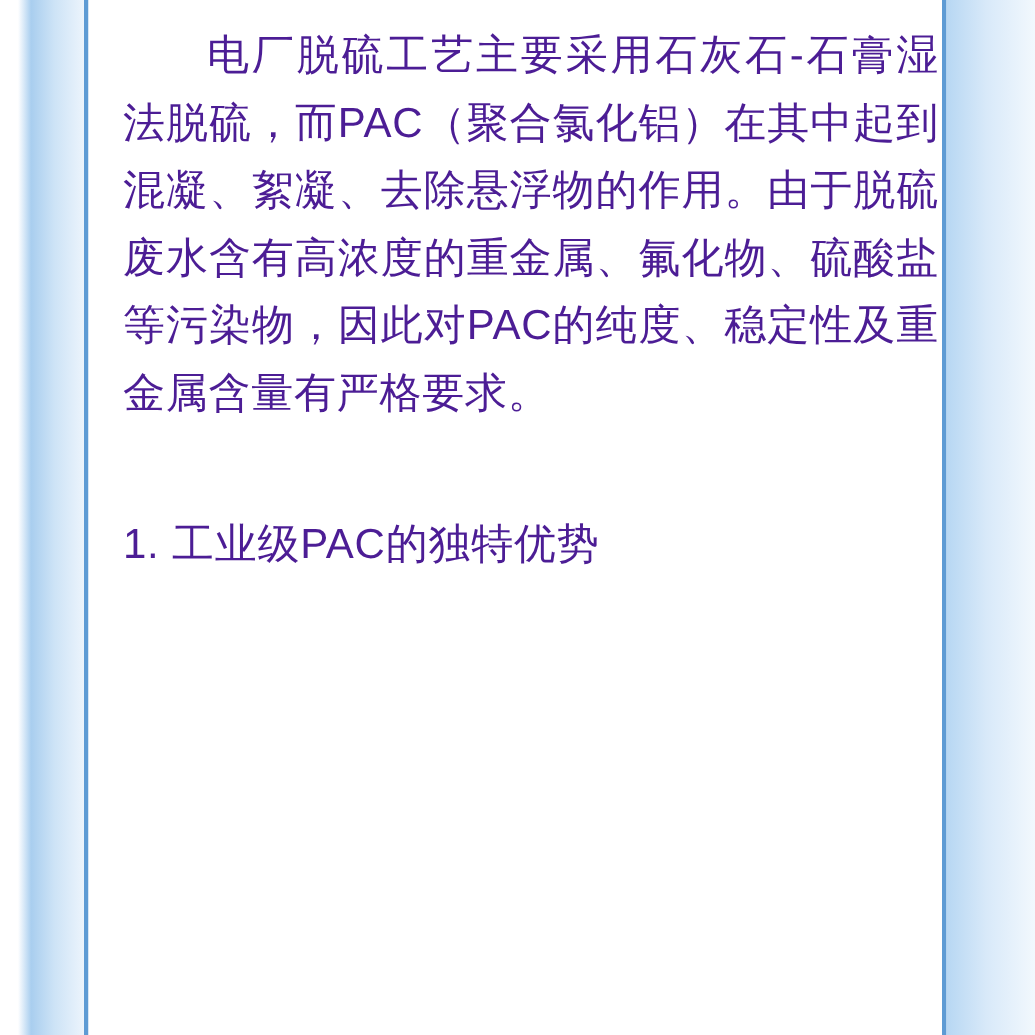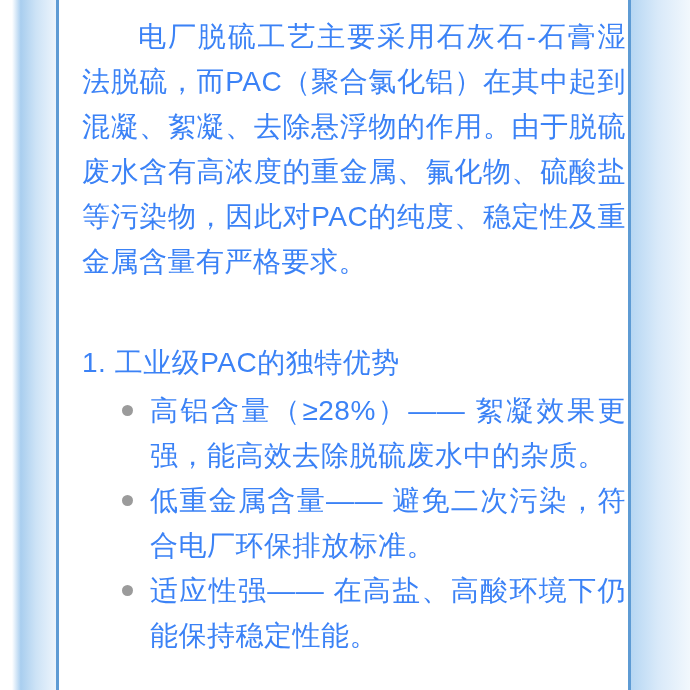--- a/index.html
+++ b/index.html
@@ -48,21 +48,21 @@
   .edge-right { left: 628px; }
   .card {
     position: absolute;
     top: 0;
     left: 59px;
     width: 569px;
     height: 690px;
     background: #ffffff;
     box-sizing: border-box;
     padding: 14px 2px 0 23px;
-    color: #3b82f6;
+    color: #4c1d95;
   }
   .intro {
     margin: 0;
     font-size: 28px;
     line-height: 45px;
     text-indent: 2em;
     text-align: justify;
     letter-spacing: 0.5px;
   }
   .heading {
@@ -99,31 +99,17 @@
 
 <div class="canvas">
   <div class="glow-left"></div>
   <div class="edge edge-left"></div>
 
   <div class="card">
     <p class="intro">电厂脱硫工艺主要采用石灰石-石膏湿法脱硫，而PAC（聚合氯化铝）在其中起到混凝、絮凝、去除悬浮物的作用。由于脱硫废水含有高浓度的重金属、氟化物、硫酸盐等污染物，因此对PAC的纯度、稳定性及重金属含量有严格要求。</p>
 
     <div class="heading">1. 工业级PAC的独特优势</div>
 
-    <ul class="bullets">
-      <li>
-        <span class="dot"></span>
-        <span>高铝含量（≥28%）—— 絮凝效果更强，能高效去除脱硫废水中的杂质。</span>
-      </li>
-      <li>
-        <span class="dot"></span>
-        <span>低重金属含量—— 避免二次污染，符合电厂环保排放标准。</span>
-      </li>
-      <li>
-        <span class="dot"></span>
-        <span>适应性强—— 在高盐、高酸环境下仍能保持稳定性能。</span>
-      </li>
-    </ul>
   </div>
 
   <div class="edge edge-right"></div>
   <div class="glow-right"></div>
 </div>
 
 </body></html>

